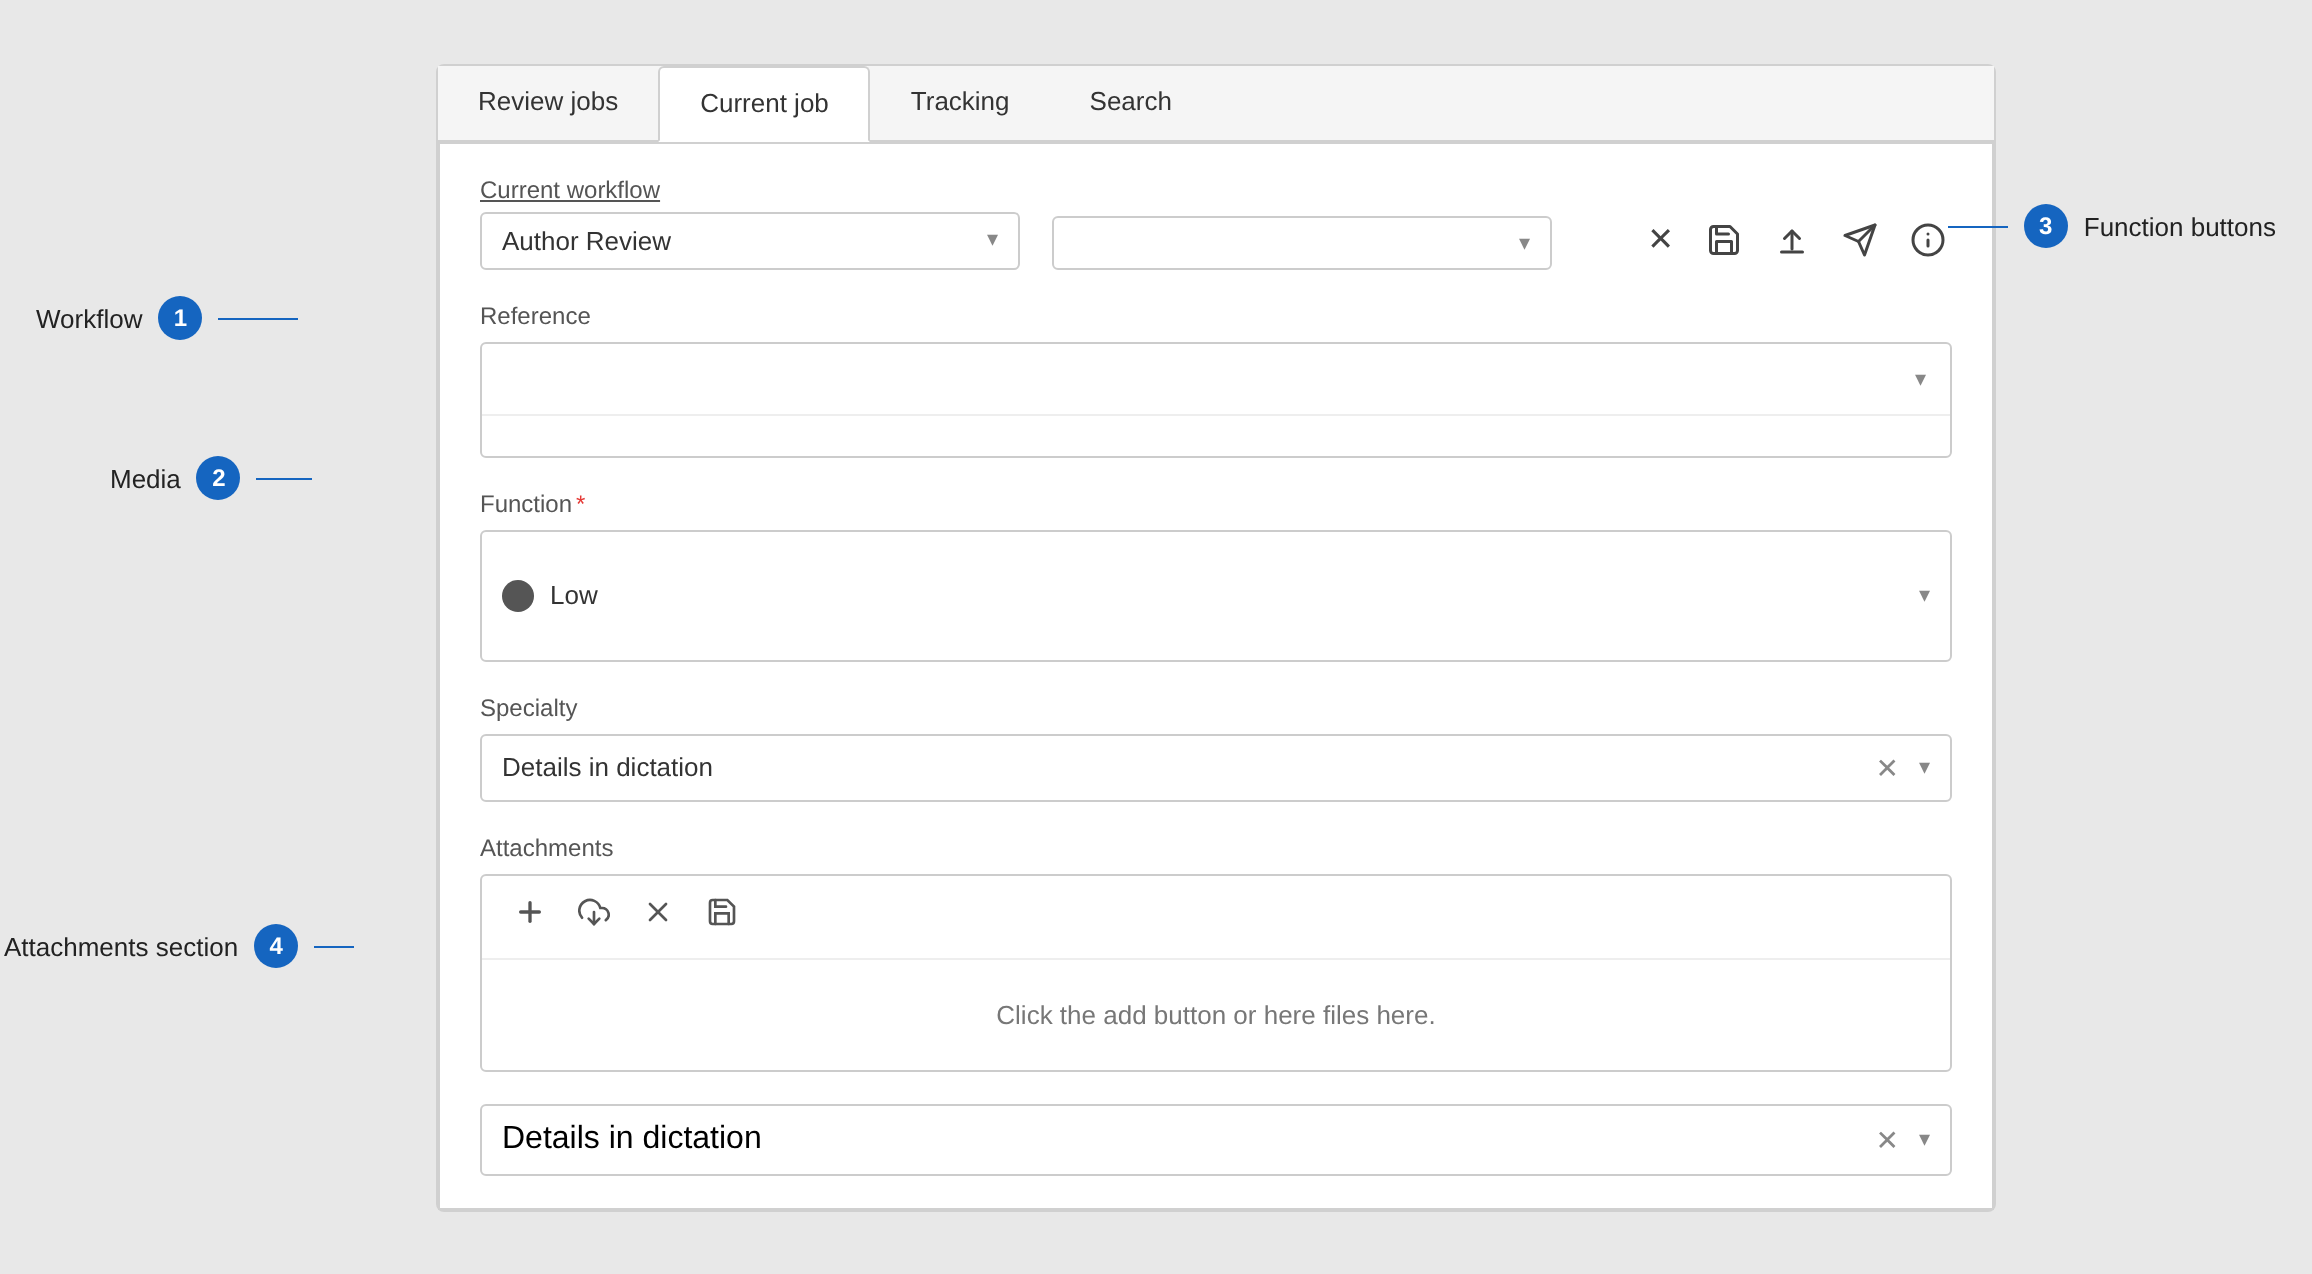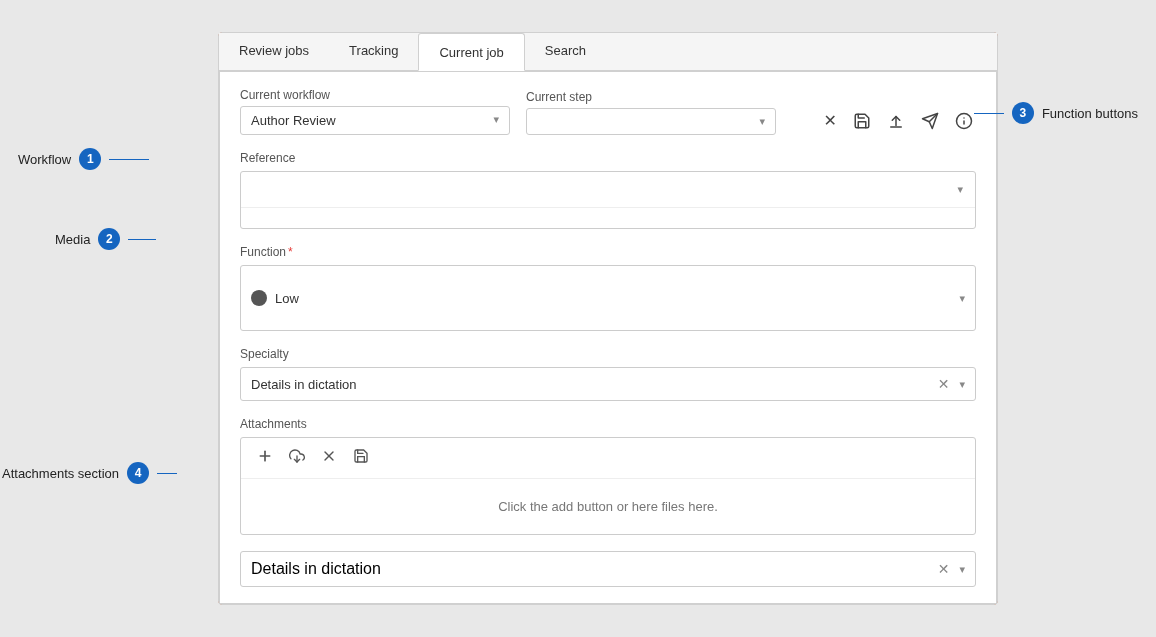--- a/index.html
+++ b/index.html
@@ -62,20 +62,21 @@
       margin-bottom: 16px;
     }
     .field-group {
       display: flex;
       flex-direction: column;
       gap: 4px;
     }
     .field-label {
       font-size: 12px;
       color: #555;
+      text-decoration: underline;
     }
     .select-field {
       display: flex;
       align-items: flex-start;
       justify-content: space-between;
       border: 1px solid #ccc;
       border-radius: 3px;
       padding: 6px 10px;
       background: white;
       cursor: pointer;
@@ -282,37 +283,36 @@
   </style>
 </head>
 <body>
 
 <div class="page-wrapper">
 
   <div class="main-container">
 
     <div class="tabs">
       <button class="tab">Review jobs</button>
+      <button class="tab active">Current job</button>
       <button class="tab">Tracking</button>
-      <button class="tab active">Current job</button>
       <button class="tab">Search</button>
     </div>
 
     <div class="content">
 
       <div class="workflow-row">
         <div class="field-group">
           <div class="field-label">Current workflow</div>
           <div class="select-field workflow-select">
             <span>Author Review</span>
             <span class="chevron-icon">▾</span>
           </div>
         </div>
         <div class="field-group">
-          <div class="field-label">Current step</div>
           <div class="select-field step-select">
             <span></span>
             <span class="chevron-icon">▾</span>
           </div>
         </div>
         <div class="function-buttons">
           <button class="fn-btn" title="Close">✕</button>
           <button class="fn-btn" title="Save">
             <svg width="18" height="18" viewBox="0 0 24 24" fill="none" stroke="#444" stroke-width="2" stroke-linecap="round" stroke-linejoin="round">
               <path d="M19 21H5a2 2 0 01-2-2V5a2 2 0 012-2h11l5 5v11a2 2 0 01-2 2z"></path>

